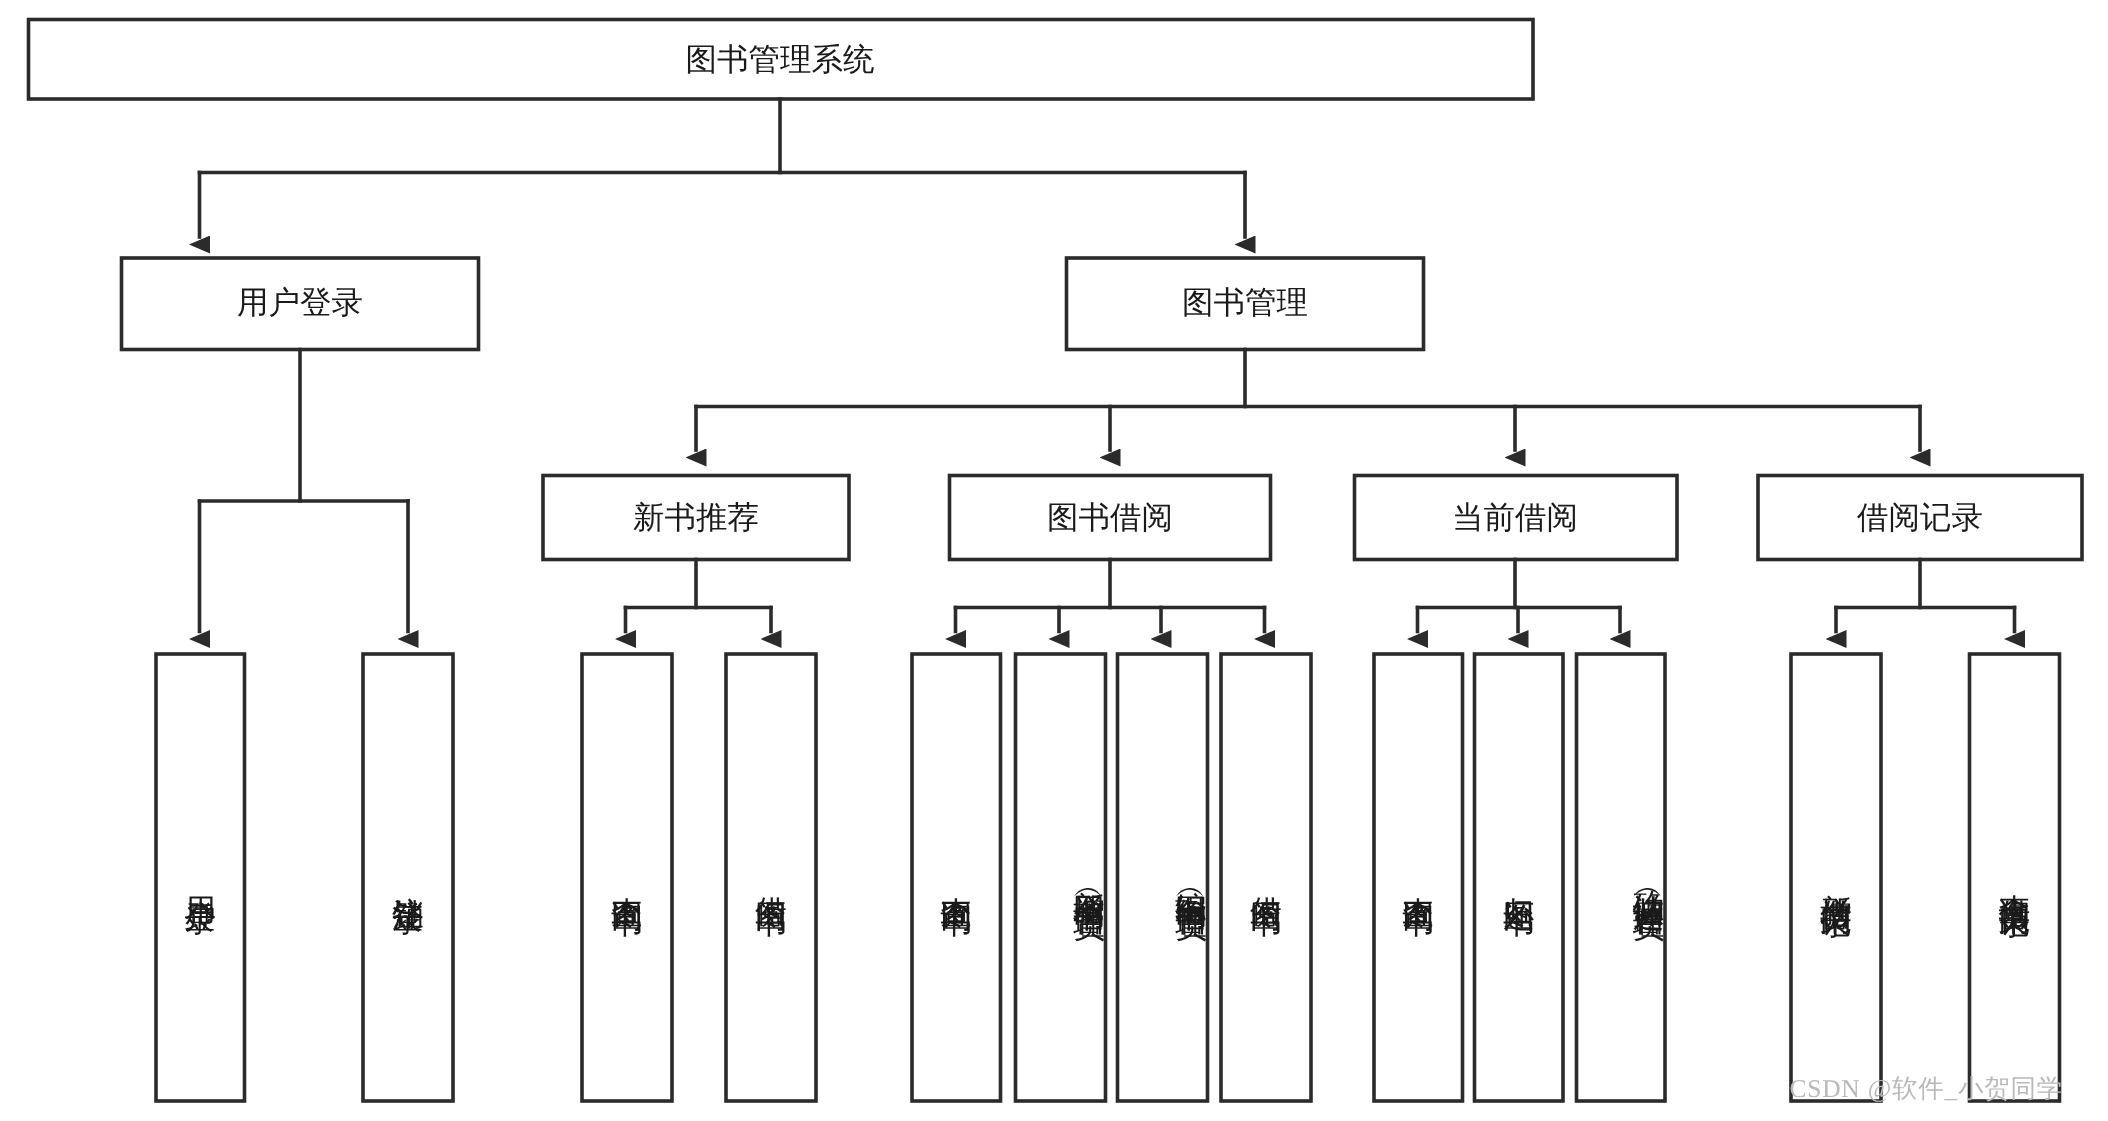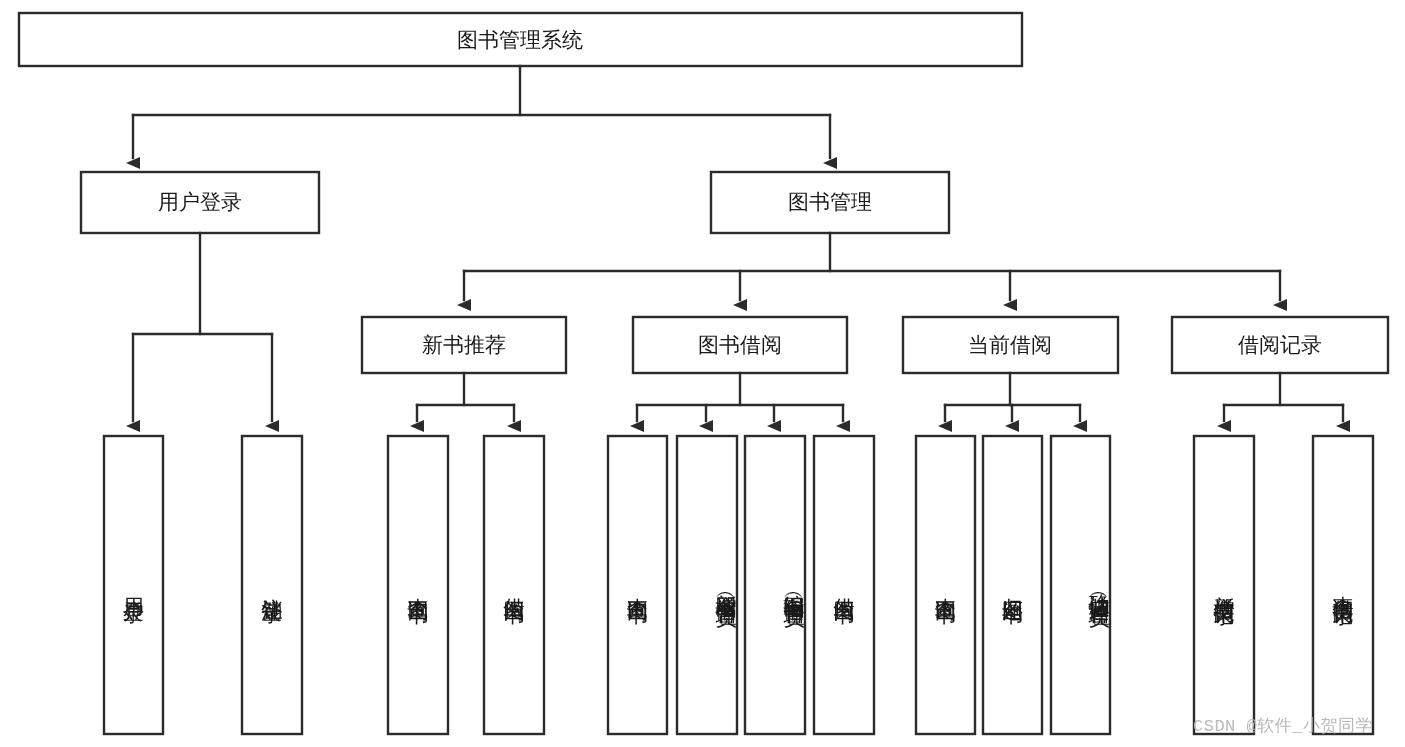--- a/index.html
+++ b/index.html
@@ -54,21 +54,21 @@
     letter-spacing: 2px;
     display: flex;
     align-items: center;
     justify-content: center;
     text-align: center;
     white-space: nowrap;
     pointer-events: none;
   }
   .watermark {
     position: absolute;
-    font-family: Liberation Mono, monospace;
+    font-family: Liberation Serif, serif;
     font-size: 17px;
     color: #b9b9b9;
     letter-spacing: 0.5px;
     white-space: nowrap;
   }
 </style>
 </head>
 <body>
 
 <svg id="diagram" viewBox="0 0 1405 747">

